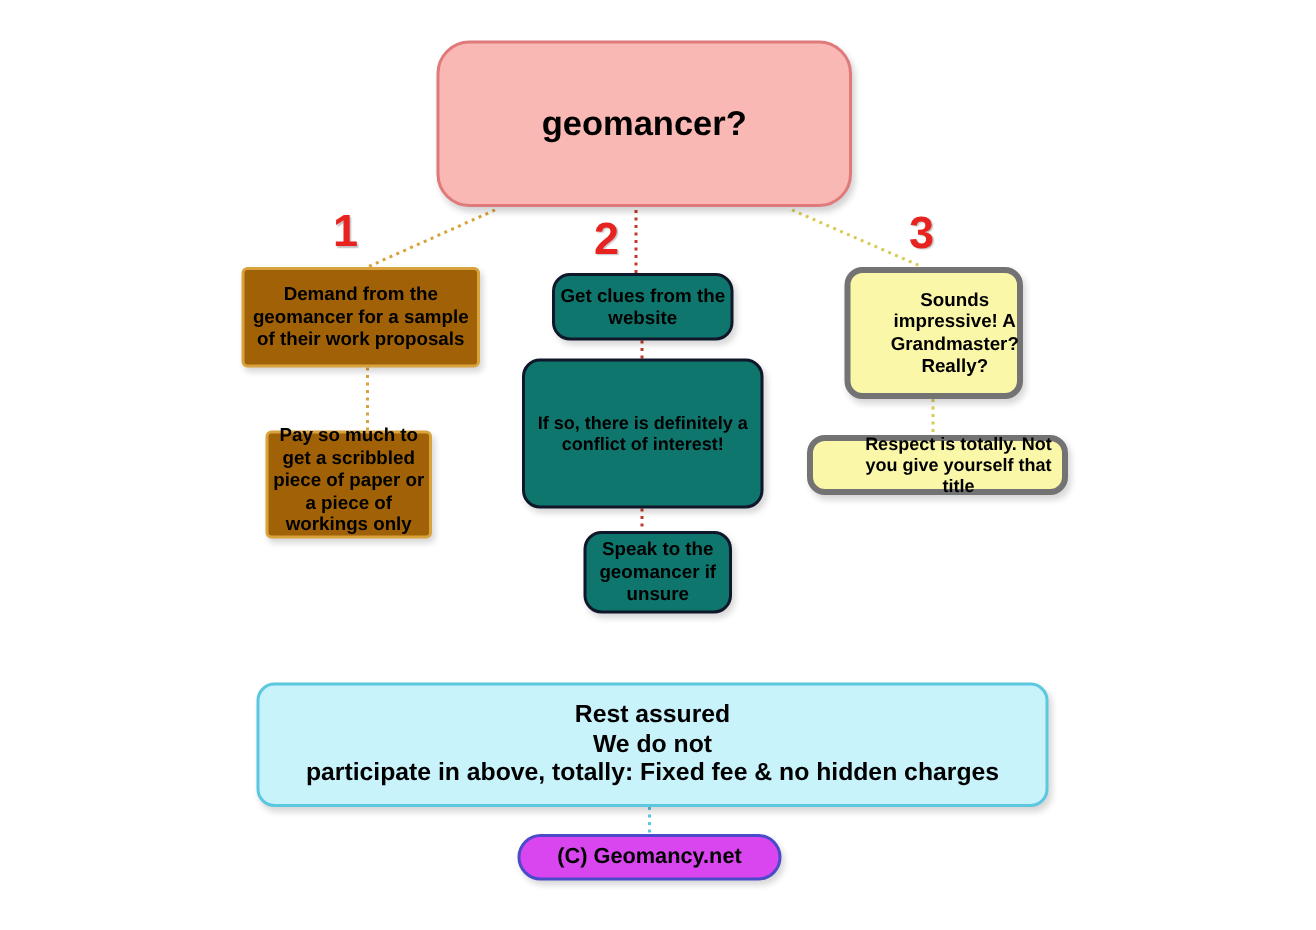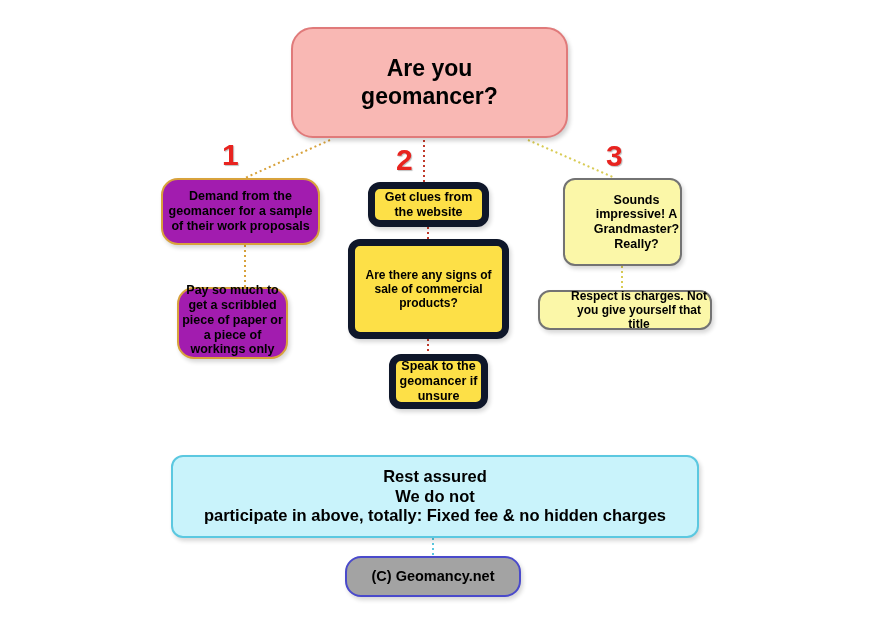--- a/index.html
+++ b/index.html
@@ -64,44 +64,44 @@
     text-shadow: 1px 1px 1px rgba(0,0,0,0.25);
     z-index: 4;
   }
   #step-1 { left: 222px; top: 138px; }
   #step-2 { left: 396px; top: 143px; }
   #step-3 { left: 606px; top: 139px; }
 
   
   .orange {
     border: 2px solid #d8a23c;
-    background: #a21caf;
-    border-radius: 17px;
+    background: #a16207;
+    border-radius: 4px;
     box-shadow: 2px 3px 4px rgba(0,0,0,0.16);
   }
   #c1-box1 {
     left: 161px;
     top: 178px;
     width: 159px;
     height: 67px;
     font-size: 12.5px;
   }
   #c1-box2 {
     left: 177px;
     top: 287px;
     width: 111px;
     height: 72px;
     font-size: 12.5px;
     justify-content: flex-end;
   }
 
   
   .pink {
-    border: 7px solid #0f172a;
-    background: #fde047;
+    border: 2px solid #0f172a;
+    background: #0f766e;
     border-radius: 12px;
     box-shadow: 2px 3px 4px rgba(0,0,0,0.16);
   }
   #c2-box1 {
     left: 368px;
     top: 182px;
     width: 121px;
     height: 45px;
     font-size: 12.5px;
   }
@@ -115,21 +115,21 @@
   #c2-box3 {
     left: 389px;
     top: 354px;
     width: 99px;
     height: 55px;
     font-size: 12.5px;
   }
 
   
   .yellow {
-    border: 2px solid #737373;
+    border: 4px solid #737373;
     background: #fbf7a8;
     border-radius: 12px;
     box-shadow: 2px 3px 4px rgba(0,0,0,0.16);
     padding-left: 28px;
   }
   #c3-box1 {
     left: 563px;
     top: 178px;
     width: 119px;
     height: 88px;
@@ -154,23 +154,23 @@
     border-radius: 12px;
     font-size: 16.5px;
     box-shadow: 2px 3px 4px rgba(0,0,0,0.16);
   }
 
   
   #copyright-node {
     left: 345px;
     top: 556px;
     width: 176px;
-    height: 41px;
+    height: 31px;
     border: 2px solid #4a4acb;
-    background: #a3a3a3;
+    background: #d946ef;
     border-radius: 16px;
     font-size: 14.5px;
     box-shadow: 2px 3px 4px rgba(0,0,0,0.16);
   }
 </style>
 </head>
 <body>
 
 <svg id="canvas" xmlns="http://www.w3.org/2000/svg">
 
@@ -184,50 +184,49 @@
 
   <path d="M 428 227 L 428 239" stroke="#c0392b" stroke-width="2" fill="none" stroke-dasharray="2,3"></path>
   <path d="M 428 339 L 428 354" stroke="#c0392b" stroke-width="2" fill="none" stroke-dasharray="2,3"></path>
 
   <path d="M 622 266 L 622 290" stroke="#d8cb54" stroke-width="2" fill="none" stroke-dasharray="2,3"></path>
 
   <path d="M 433 538 L 433 556" stroke="#5bc8e0" stroke-width="2" fill="none" stroke-dasharray="2,3"></path>
 </svg>
 
 <div class="node" id="title-node">
-  <p>Are you</p>
   <p style="margin-top:0">geomancer?</p>
 </div>
 
 <div class="step-number" id="step-1">1</div>
 <div class="step-number" id="step-2">2</div>
 <div class="step-number" id="step-3">3</div>
 
 <div class="node orange" id="c1-box1">
   <p>Demand from the geomancer for a sample of their work proposals</p>
 </div>
 <div class="node orange" id="c1-box2">
   <p>Pay so much to get a scribbled piece of paper or a piece of workings only</p>
 </div>
 
 <div class="node pink" id="c2-box1">
   <p>Get clues from the website</p>
 </div>
 <div class="node pink" id="c2-box2">
-  <p>Are there any signs of sale of commercial products?</p>
+  <p>If so, there is definitely a conflict of interest!</p>
 </div>
 <div class="node pink" id="c2-box3">
   <p>Speak to the geomancer if unsure</p>
 </div>
 
 <div class="node yellow" id="c3-box1">
   <p>Sounds impressive! A Grandmaster? Really?</p>
 </div>
 <div class="node yellow" id="c3-box2">
-  <p>Respect is charges. Not you give yourself that title</p>
+  <p>Respect is totally. Not you give yourself that title</p>
 </div>
 
 <div class="node" id="footer-node">
   <p>Rest assured</p>
   <p style="margin-top:0">We do not</p>
   <p style="margin-top:0">participate in above, totally: Fixed fee &amp; no hidden charges</p>
 </div>
 
 <div class="node" id="copyright-node">
   <p>(C) Geomancy.net</p>

